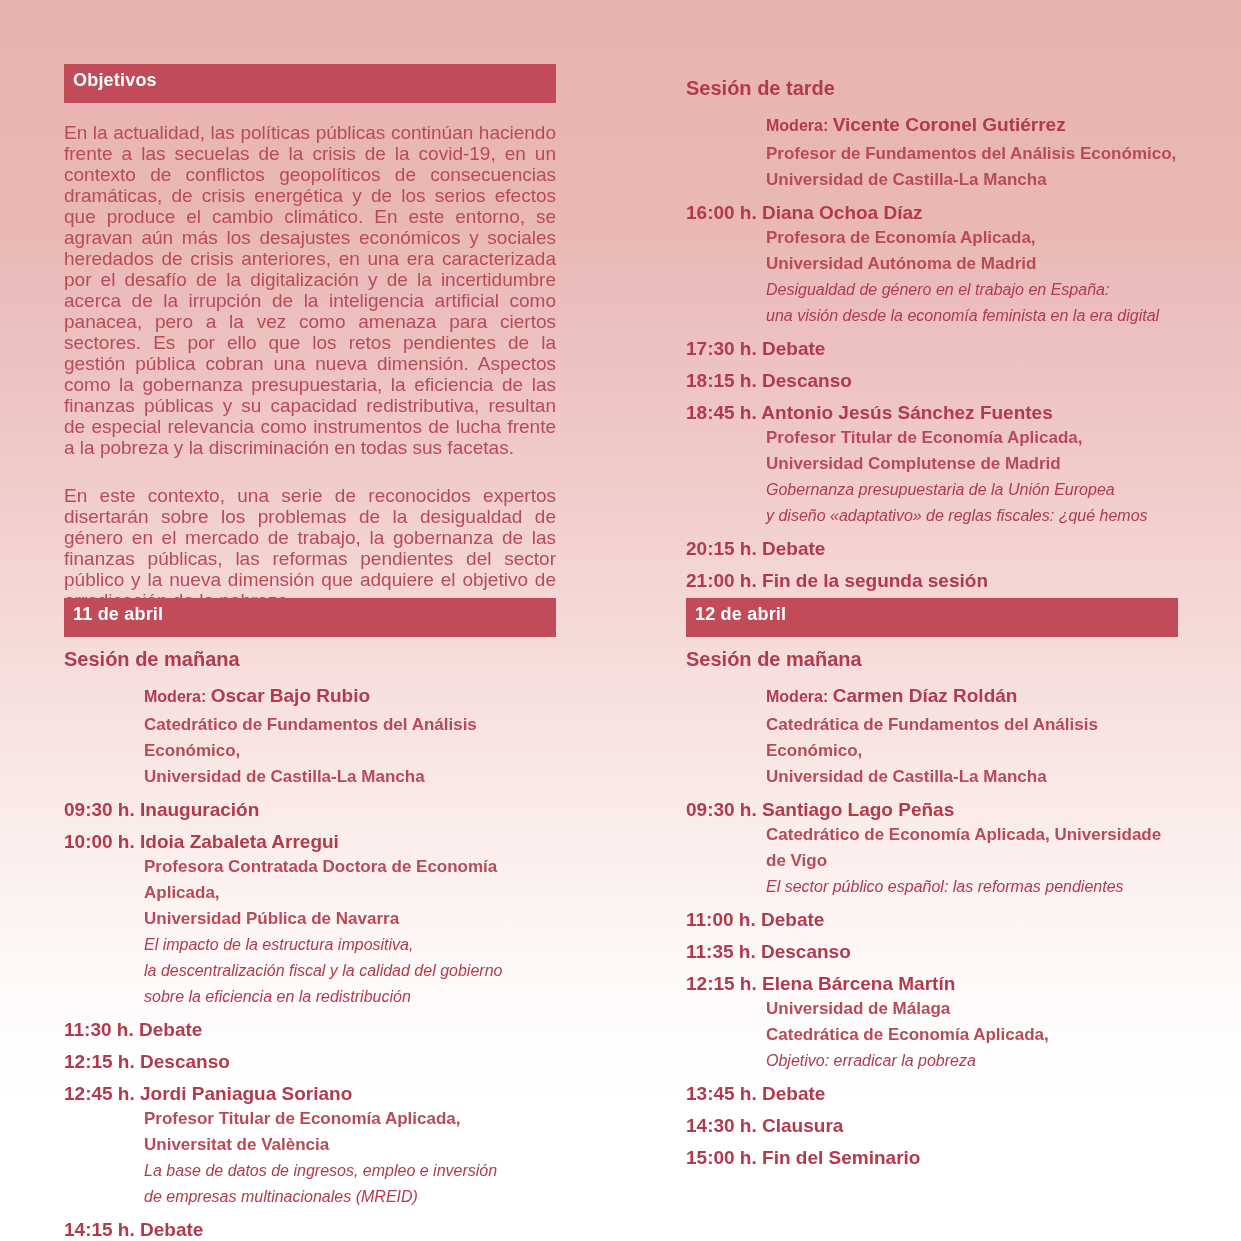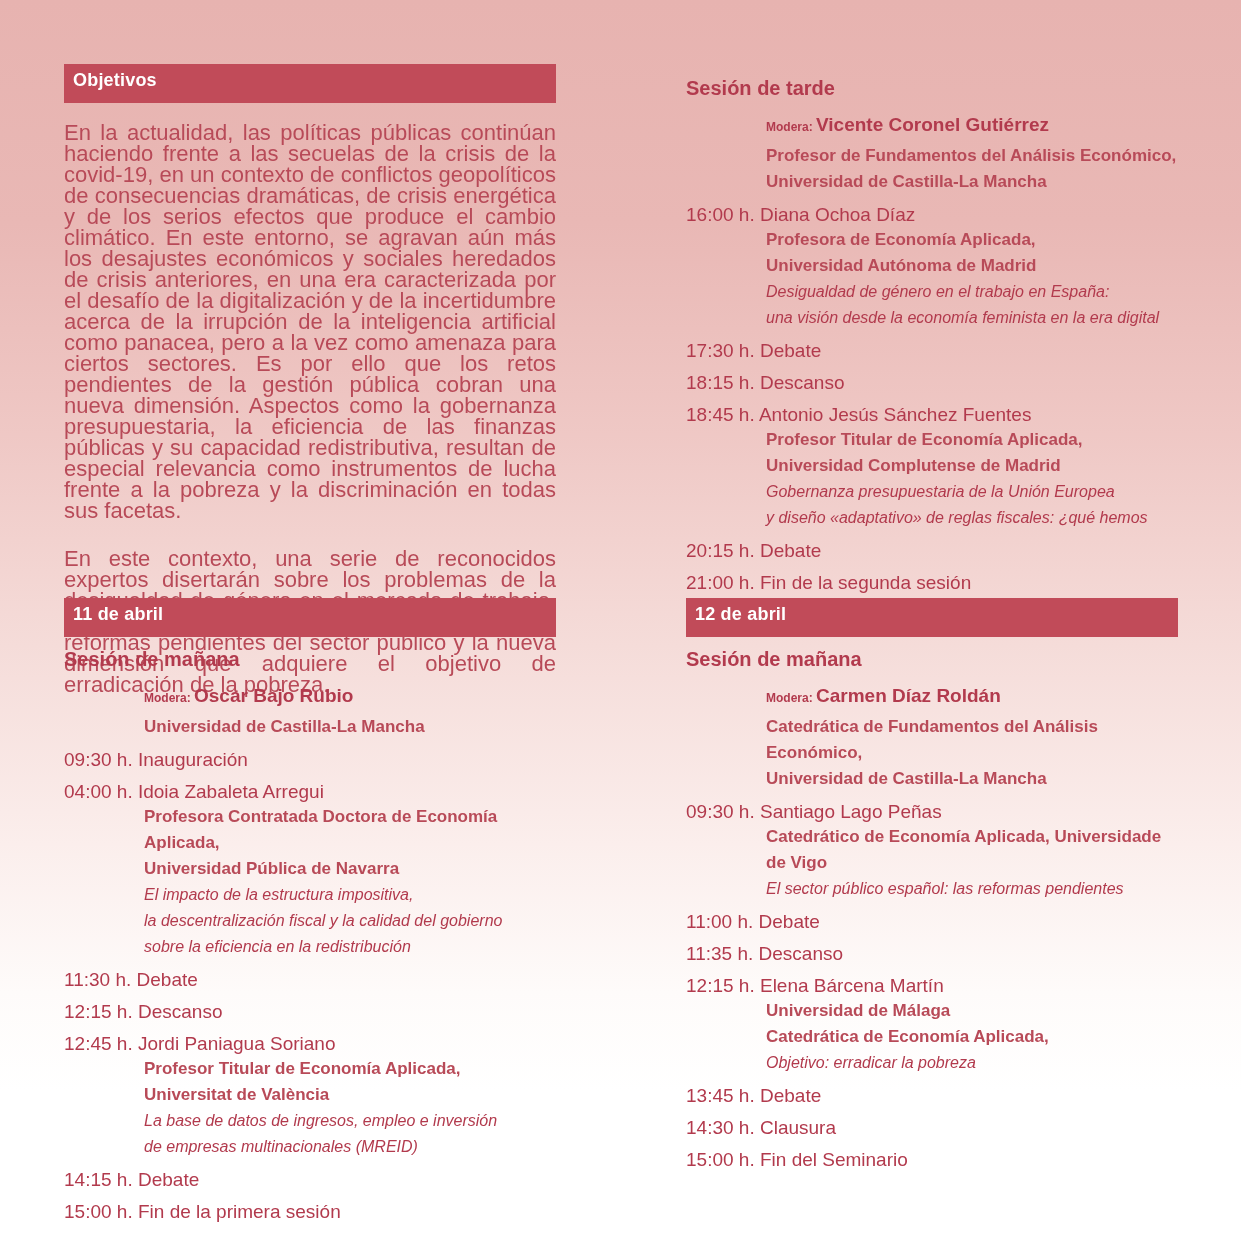--- a/index.html
+++ b/index.html
@@ -10,60 +10,61 @@
   }
   .abs{position:absolute;box-sizing:border-box;}
   .col-left{left:64px;width:492px;}
   .col-right{left:686px;width:492px;}
   .bar{
     background:var(--bar-bg,#c14b59);color:var(--bar-text,#fff);
     height:33px;padding:6px 10px 0 9px;font-size:18px;font-weight:bold;
     letter-spacing:.2px;
   }
   .paragraph{
-    color:var(--text-regular,#b84a58);font-size:22px;line-height:21px;
+    color:var(--text-regular,#b84a58);font-size:19px;line-height:21px;
     text-align:justify;margin:19px 0 0 0;
   }
   .session-title{
     font-size:20px;font-weight:bold;color:var(--text-strong,#b23a4d);
     margin:10px 0 12px 0;line-height:24px;
   }
   .session.no-bar .session-title{margin-top:16px;}
   .moderator{margin-left:80px;}
   .mod-line{font-size:19px;font-weight:bold;color:var(--text-strong,#b23a4d);line-height:25px;margin-bottom:3px;}
-  .mod-label{font-size:12px;}
+  .mod-label{font-size:16px;}
   .detail-line{font-size:17px;line-height:26px;color:var(--text-regular,#b84a58);font-weight:bold;}
   .talk-line{font-size:16px;line-height:26px;font-weight:normal;font-style:italic;color:var(--text-strong,#b23a4d);}
   .entry{margin-top:0;}
-  .entry-line{font-size:19px;font-weight:normal;color:var(--text-strong,#b23a4d);line-height:25px;margin-top:7px;}
+  .entry-line{font-size:19px;font-weight:bold;color:var(--text-strong,#b23a4d);line-height:25px;margin-top:7px;}
   .entry-sub{margin-left:80px;}
 </style>
 </head>
 <body>
 
 <div class="abs col-left" style="top:64px;">
   <div class="bar">
     <span>Objetivos</span>
   </div>
   <p class="paragraph">En la actualidad, las políticas públicas continúan haciendo frente a las secuelas de la crisis de la covid-19, en un contexto de conflictos geopolíticos de consecuencias dramáticas, de crisis energética y de los serios efectos que produce el cambio climático. En este entorno, se agravan aún más los desajustes económicos y sociales heredados de crisis anteriores, en una era caracterizada por el desafío de la digitalización y de la incertidumbre acerca de la irrupción de la inteligencia artificial como panacea, pero a la vez como amenaza para ciertos sectores.  Es por ello que los retos pendientes de la gestión pública cobran una nueva dimensión. Aspectos como la gobernanza presupuestaria, la eficiencia de las finanzas públicas y su capacidad redistributiva, resultan de especial relevancia como instrumentos de lucha frente a la pobreza y la discriminación en todas sus facetas.</p>
   <p class="paragraph" style="margin-top:27px;">En este contexto, una serie de reconocidos expertos disertarán sobre los problemas de la desigualdad de género en el mercado de trabajo, la gobernanza de las finanzas públicas, las reformas pendientes del sector público y la nueva dimensión que adquiere el objetivo de erradicación de la pobreza.</p>
 </div>
 
 <div class="abs col-left session" style="top:598px;" id="session-april11_morning">
     <div class="bar"><span>11 de abril</span></div>
     <div class="session-title">Sesión de mañana</div>
     <div class="moderator">
       <div class="mod-line"><span class="mod-label">Modera: </span><span>Oscar Bajo Rubio</span></div>
+      <div class="detail-line">Catedrático de Fundamentos del Análisis Económico,</div>
       <div class="detail-line">Universidad de Castilla-La Mancha</div>
     </div>
     <div class="entry">
       <div class="entry-line"><span>09:30 h. </span><span>Inauguración</span></div>
     </div>
     <div class="entry">
-      <div class="entry-line"><span>04:00 h. </span><span>Idoia Zabaleta Arregui</span></div>
+      <div class="entry-line"><span>10:00 h. </span><span>Idoia Zabaleta Arregui</span></div>
       <div class="entry-sub">
         <div class="detail-line">Profesora Contratada Doctora de Economía Aplicada,</div>
         <div class="detail-line">Universidad Pública de Navarra</div>
         <div class="talk-line">El impacto de la estructura impositiva,</div>
         <div class="talk-line">la descentralización fiscal y la calidad del gobierno</div>
         <div class="talk-line">sobre la eficiencia en la redistribución</div>
       </div>
     </div>
     <div class="entry">
       <div class="entry-line"><span>11:30 h. </span><span>Debate</span></div>

